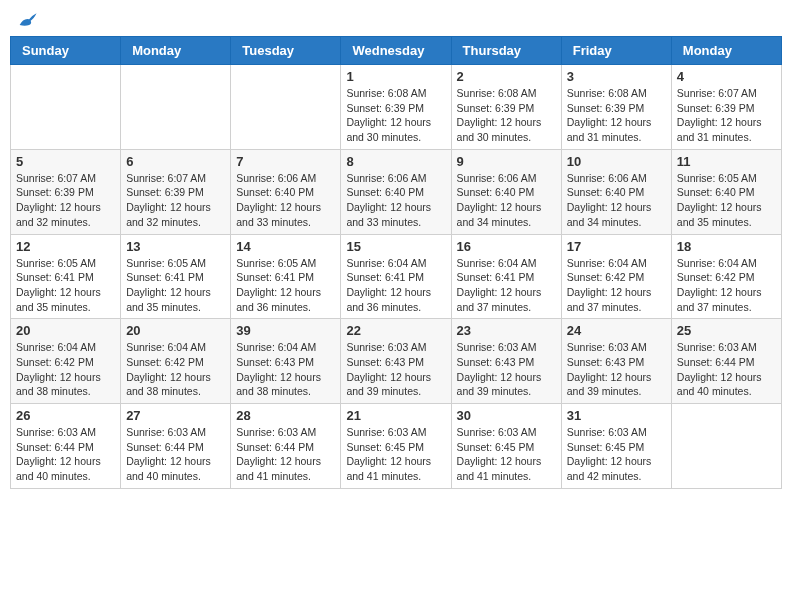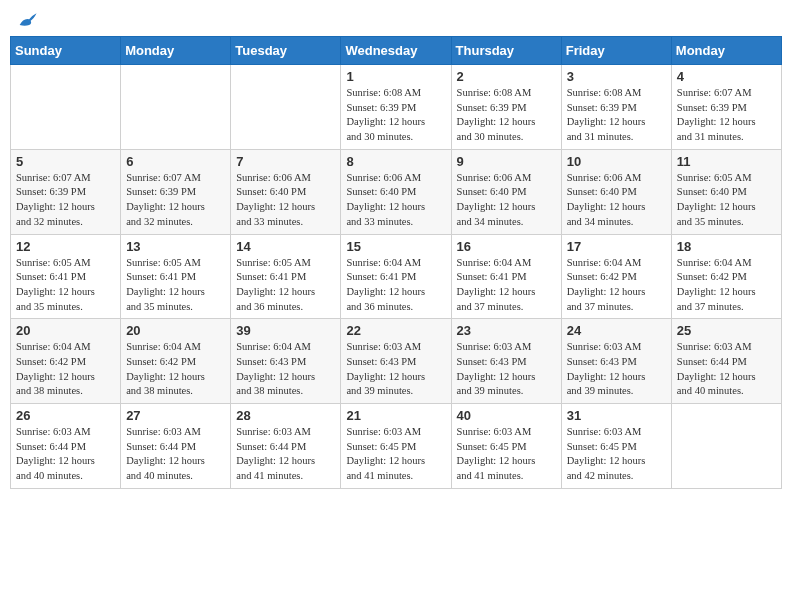--- a/index.html
+++ b/index.html
@@ -53,21 +53,21 @@
     .calendar {
       width: 100%;
       border-collapse: collapse;
       border: 1px solid #ccc;
     }
     .calendar th {
       background-color: #2979c3;
       color: #fff;
       font-size: 13px;
       font-weight: bold;
-      padding: 6px 4px;
+      padding: 6px 11px;
       text-align: left;
       border: 1px solid #1a6bb5;
     }
     .calendar td {
       width: 14.28%;
       vertical-align: top;
       padding: 4px 5px;
       border: 1px solid #d0d0d0;
       background: #fff;
       min-height: 80px;
@@ -81,21 +81,20 @@
       font-size: 13px;
       font-weight: bold;
       color: #333;
       display: block;
       margin-bottom: 2px;
     }
     .cell-content {
       font-size: 10.5px;
       line-height: 1.4;
       color: #333;
-      font-family: Liberation Serif, serif;
     }
     .empty-cell {
       background: #fff !important;
     }
   </style>
 </head>
 <body>
 
 <div class="header">
   <div class="logo">
@@ -250,21 +249,21 @@
         </td>
         <td>
           <span class="day-number">28</span>
           <div class="cell-content">Sunrise: 6:03 AM<br>Sunset: 6:44 PM<br>Daylight: 12 hours<br>and 41 minutes.</div>
         </td>
         <td>
           <span class="day-number">21</span>
           <div class="cell-content">Sunrise: 6:03 AM<br>Sunset: 6:45 PM<br>Daylight: 12 hours<br>and 41 minutes.</div>
         </td>
         <td>
-          <span class="day-number">40</span>
+          <span class="day-number">30</span>
           <div class="cell-content">Sunrise: 6:03 AM<br>Sunset: 6:45 PM<br>Daylight: 12 hours<br>and 41 minutes.</div>
         </td>
         <td>
           <span class="day-number">31</span>
           <div class="cell-content">Sunrise: 6:03 AM<br>Sunset: 6:45 PM<br>Daylight: 12 hours<br>and 42 minutes.</div>
         </td>
         <td class="empty-cell"></td>
       </tr>
     </tbody>
 </table>

